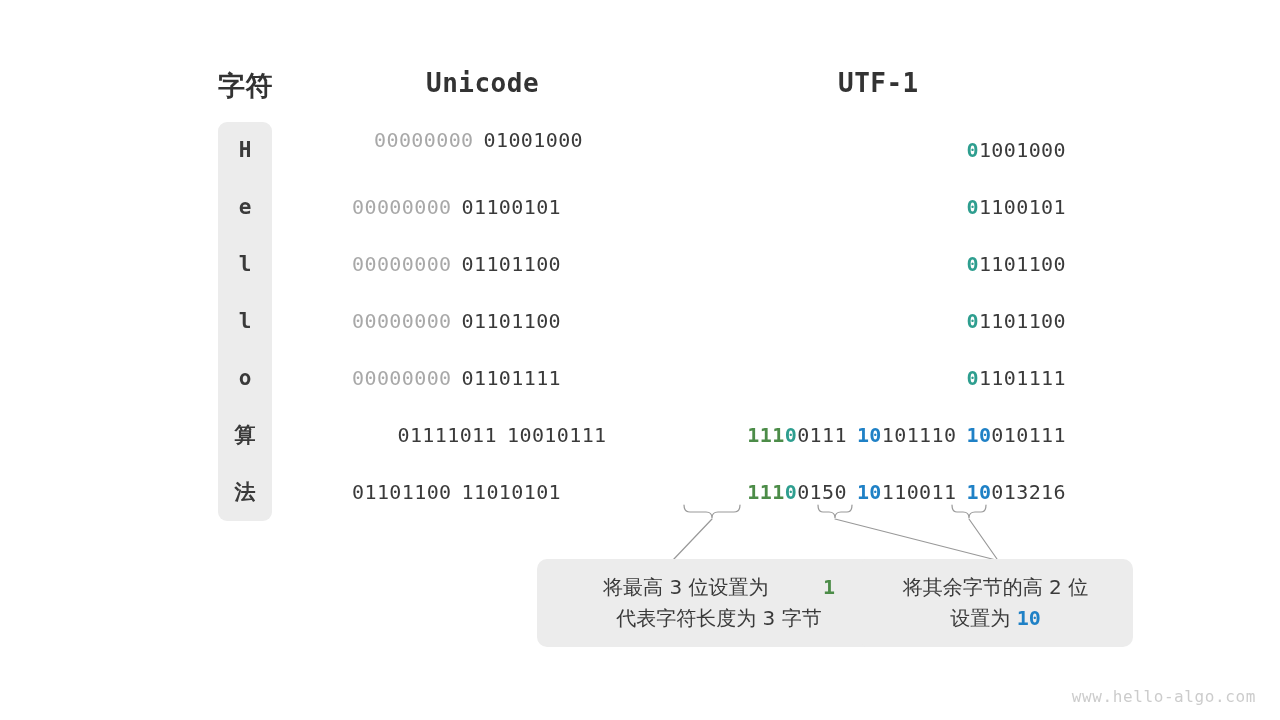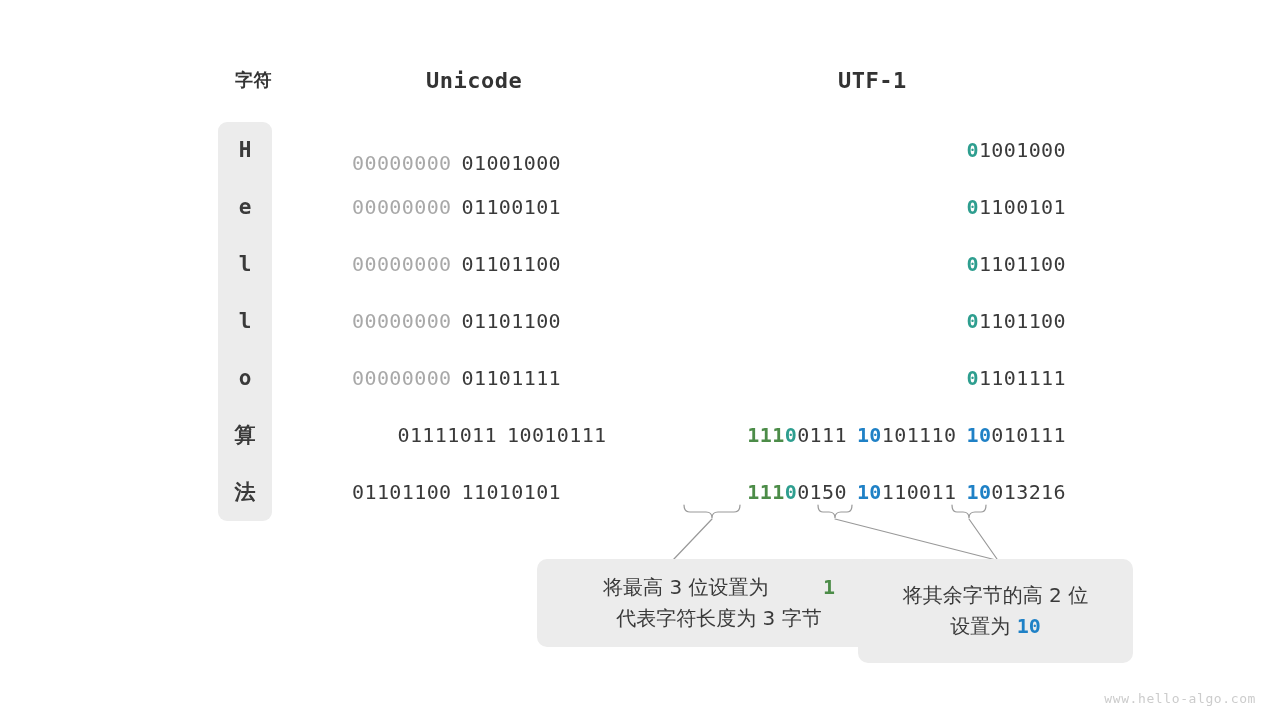--- a/index.html
+++ b/index.html
@@ -20,27 +20,27 @@
     left: 0; top: 0;
     width: 1280px;
     height: 720px;
   }
 
   
   .col-header {
     position: absolute;
     font-family: "DejaVu Sans Mono", monospace;
     font-weight: bold;
-    font-size: 22px;
+    font-size: 26px;
     color: #333333;
     white-space: nowrap;
     letter-spacing: 0.5px;
   }
-  #hdr-char   { left: 218px; top: 68px; width: 54px; text-align: right;
-                font-family: "DejaVu Sans", sans-serif; font-size: 18px; }
+  #hdr-char   { left: 218px; top: 68px; width: 54px; text-align: left;
+                font-family: "DejaVu Sans", sans-serif; font-size: 27px; }
   #hdr-unicode{ left: 426px; top: 68px; }
   #hdr-utf8   { left: 838px; top: 68px; }
 
   
   .char-capsule {
     position: absolute;
     left: 218px;
     top: 122px;
     width: 54px;
     height: 399px;
@@ -106,35 +106,35 @@
     display: flex;
     flex-direction: column;
     justify-content: center;
     align-items: center;
     font-family: "DejaVu Sans", sans-serif;
     font-size: 20px;
     color: #3a3a3a;
     line-height: 31px;
   }
   #note-box-1 { left: 537px; top: 559px; width: 356px; height: 88px; padding-left: 8px; }
-  #note-box-2 { left: 858px; top: 559px; width: 275px; height: 104px; }
+  #note-box-2 { left: 858px; top: 559px; width: 275px; height: 88px; }
   .note-line { white-space: nowrap; }
   .note-line .green, .note-line .blue {
     font-family: "DejaVu Sans Mono", monospace;
     font-weight: bold;
     font-size: 20px;
   }
 
   
   #watermark {
     position: absolute;
     right: 24px;
     bottom: 14px;
     font-family: "DejaVu Sans Mono", monospace;
-    font-size: 13px;
+    font-size: 16px;
     color: #cccccc;
     letter-spacing: 0.6px;
   }
 </style>
 </head>
 <body>
 
 <div class="stage">
 
   <div class="col-header" id="hdr-char">字符</div>
@@ -145,21 +145,21 @@
       <div class="char-cell" style="top: 0px;">H</div>
       <div class="char-cell" style="top: 57px;">e</div>
       <div class="char-cell" style="top: 114px;">l</div>
       <div class="char-cell" style="top: 171px;">l</div>
       <div class="char-cell" style="top: 228px;">o</div>
       <div class="char-cell" style="top: 285px;">算</div>
       <div class="char-cell" style="top: 342px;">法</div>
     </div>
 
   <div id="rows-layer">
-      <div class="bin-row unicode-row" style="top: 135px;"><span class="dim">00000000</span><span class="gap"></span><span class="dark">01001000</span></div>
+      <div class="bin-row unicode-row" style="top: 112px; margin-left: 22px;"><span class="dim">00000000</span><span class="gap"></span><span class="dark">01001000</span></div>
       <div class="bin-row utf8-row" style="top: 122px;"><span><span class="teal">0</span><span class="dark">1001000</span></span></div>
       <div class="bin-row unicode-row" style="top: 179px;"><span class="dim">00000000</span><span class="gap"></span><span class="dark">01100101</span></div>
       <div class="bin-row utf8-row" style="top: 179px;"><span><span class="teal">0</span><span class="dark">1100101</span></span></div>
       <div class="bin-row unicode-row" style="top: 236px;"><span class="dim">00000000</span><span class="gap"></span><span class="dark">01101100</span></div>
       <div class="bin-row utf8-row" style="top: 236px;"><span><span class="teal">0</span><span class="dark">1101100</span></span></div>
       <div class="bin-row unicode-row" style="top: 293px;"><span class="dim">00000000</span><span class="gap"></span><span class="dark">01101100</span></div>
       <div class="bin-row utf8-row" style="top: 293px;"><span><span class="teal">0</span><span class="dark">1101100</span></span></div>
       <div class="bin-row unicode-row" style="top: 350px;"><span class="dim">00000000</span><span class="gap"></span><span class="dark">01101111</span></div>
       <div class="bin-row utf8-row" style="top: 350px;"><span><span class="teal">0</span><span class="dark">1101111</span></span></div>
       <div class="bin-row unicode-row" style="top: 407px; text-align: center;"><span class="dark">01111011</span><span class="gap"></span><span class="dark">10010111</span></div>

